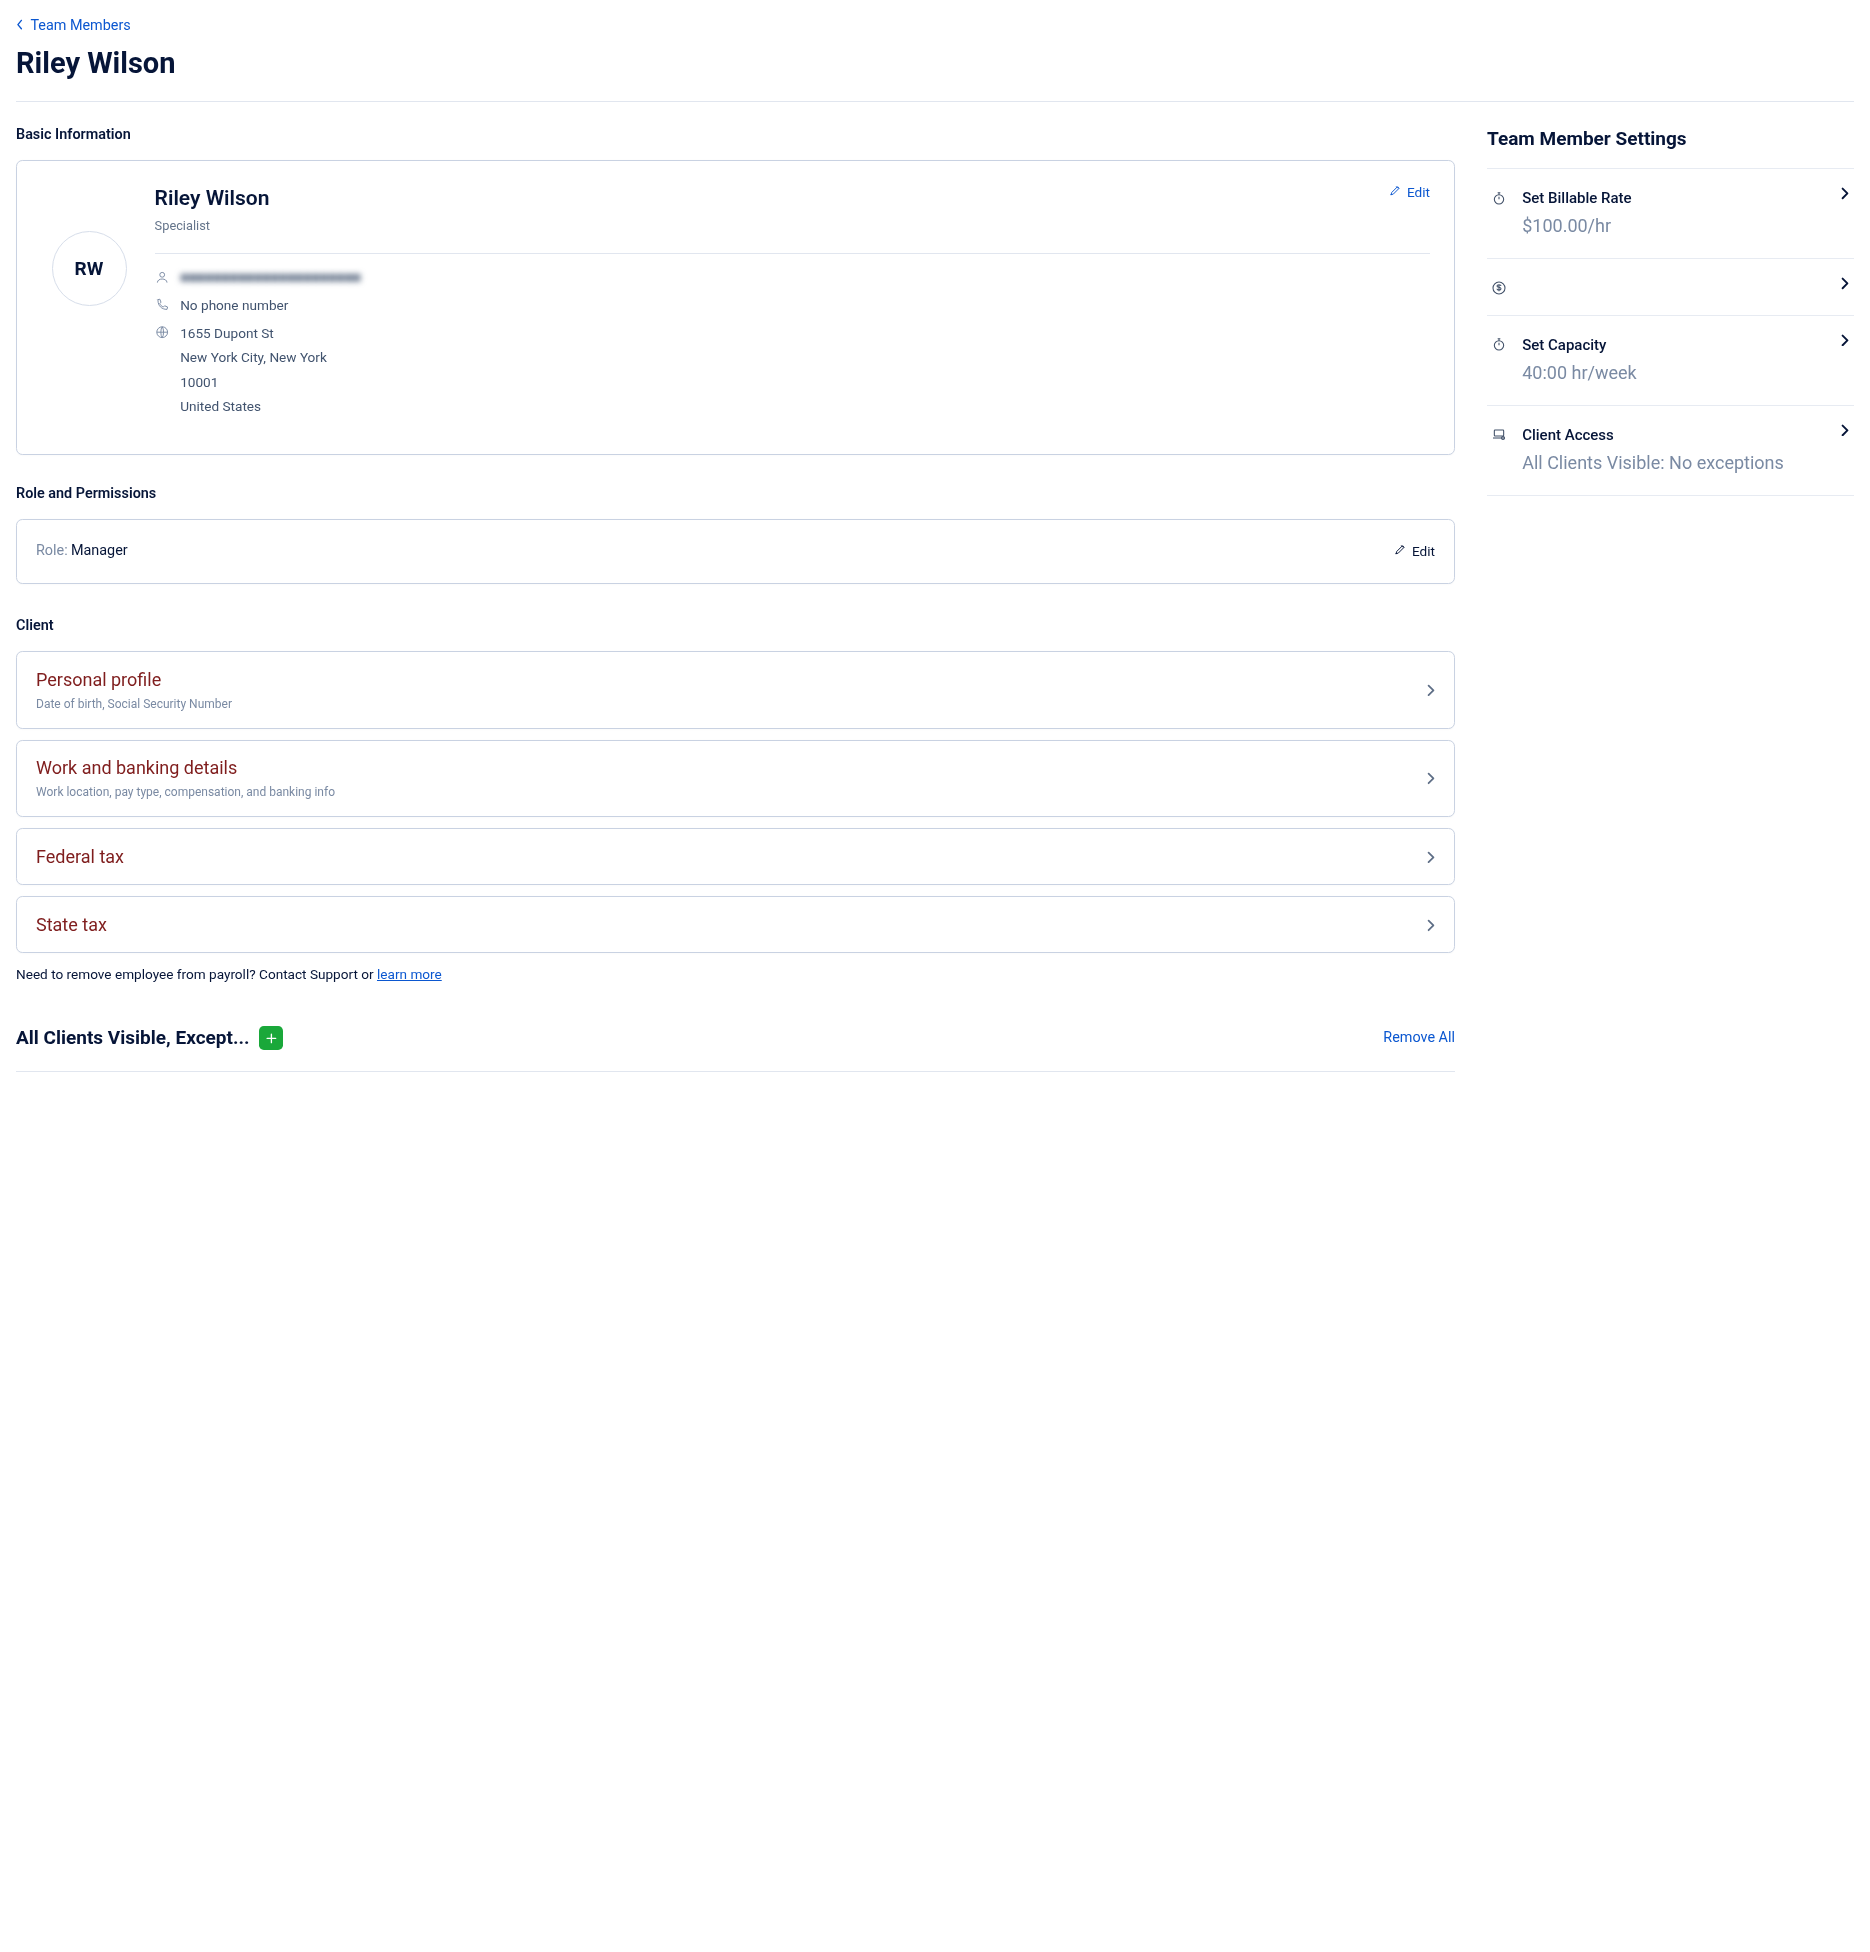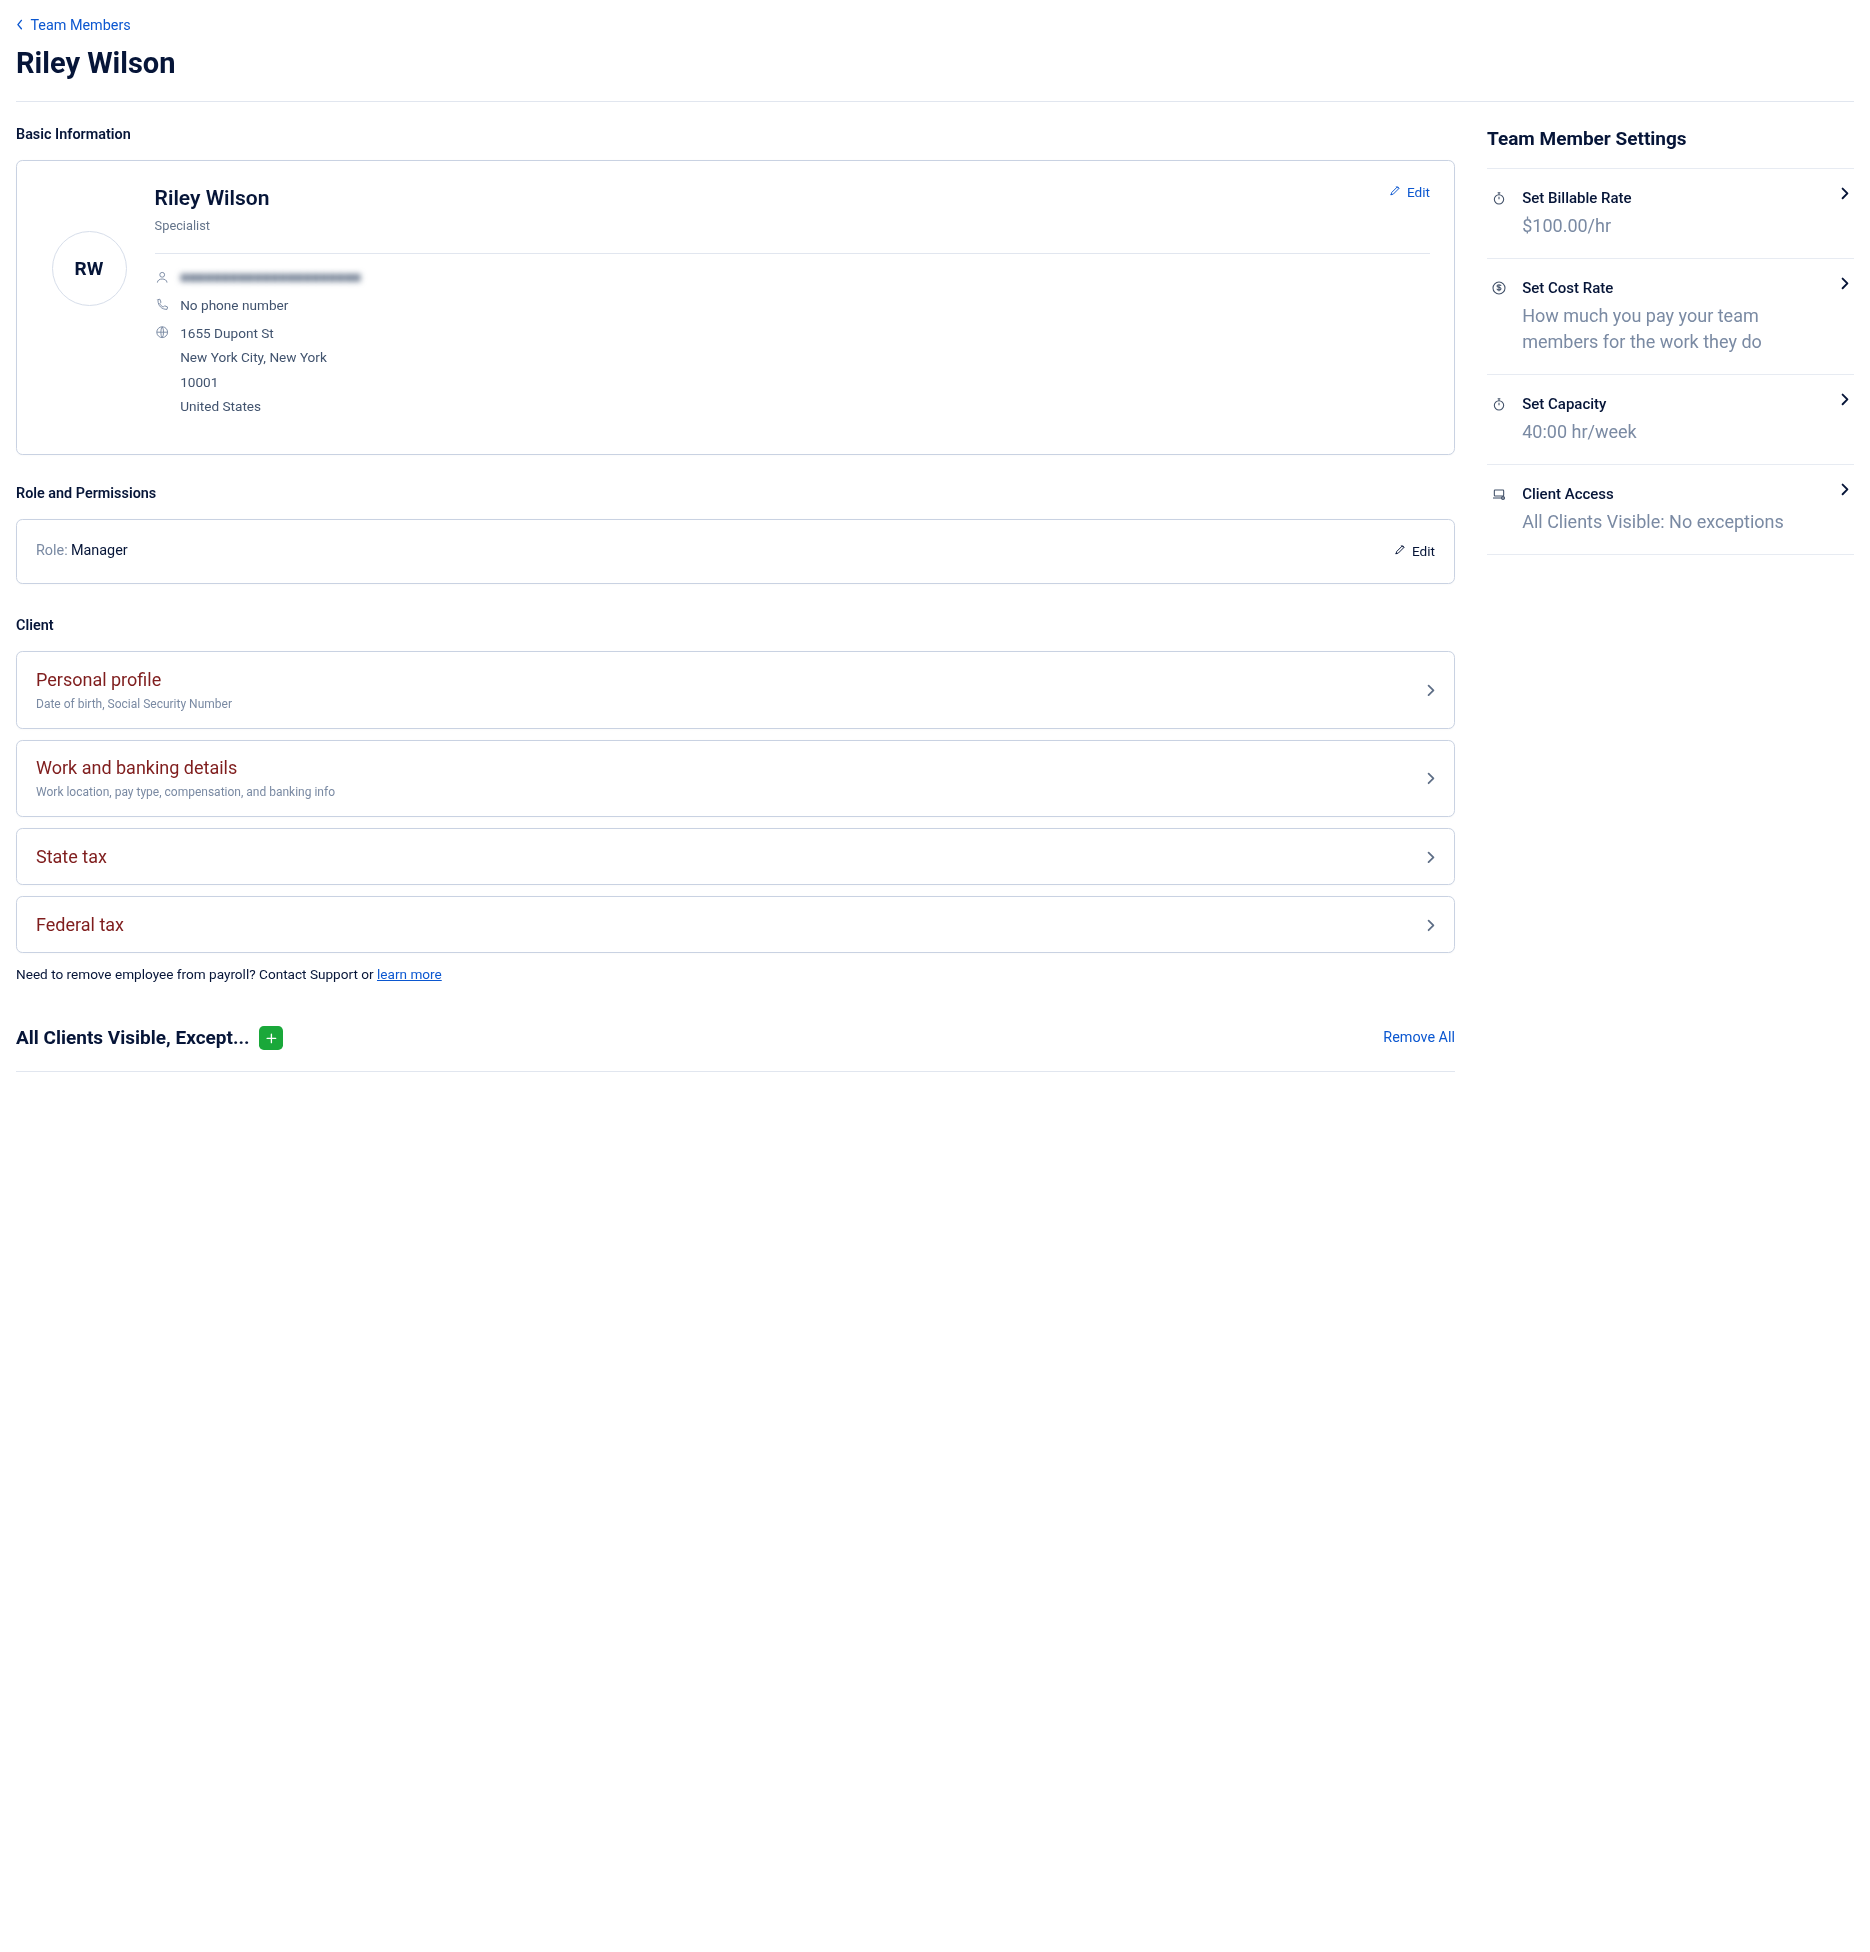--- a/index.html
+++ b/index.html
@@ -361,32 +361,32 @@
       </div>
       <span class="chevron">
         <svg viewBox="0 0 10 16">
             <path d="M2 2 L8 8 L2 14" stroke-linecap="round" stroke-linejoin="round"></path>
           </svg>
       </span>
     </div>
 
     <div class="card payroll-card">
       <div>
-        <div class="payroll-title">State tax</div>
+        <div class="payroll-title">Federal tax</div>
       </div>
       <span class="chevron">
         <svg viewBox="0 0 10 16">
             <path d="M2 2 L8 8 L2 14" stroke-linecap="round" stroke-linejoin="round"></path>
           </svg>
       </span>
     </div>
 
     <div class="card payroll-card">
       <div>
-        <div class="payroll-title">Federal tax</div>
+        <div class="payroll-title">State tax</div>
       </div>
       <span class="chevron">
         <svg viewBox="0 0 10 16">
             <path d="M2 2 L8 8 L2 14" stroke-linecap="round" stroke-linejoin="round"></path>
           </svg>
       </span>
     </div>
 
     <div class="remove-note">
       <span>Need to remove employee from payroll? Contact Support or </span><a href="#">learn more</a>
@@ -429,24 +429,20 @@
         </span>
       </div>
 
       <div class="settings-item">
         <span class="s-icon">
           <svg viewBox="0 0 24 24">
               <circle cx="12" cy="12" r="9"></circle>
               <path d="M12 7v10 M15 9c0-1.2-1.3-2-3-2s-3 .8-3 2 1 1.6 3 2 3 .8 3 2-1.3 2-3 2-3-.8-3-2"></path>
             </svg>
         </span>
-        <div class="s-body">
-          <div class="s-title">Set Cost Rate</div>
-          <div class="s-sub">How much you pay your team members for the work they do</div>
-        </div>
         <span class="s-chevron">
           <svg viewBox="0 0 10 16">
               <path d="M2 2 L8 8 L2 14" stroke-linecap="round" stroke-linejoin="round"></path>
             </svg>
         </span>
       </div>
 
       <div class="settings-item">
         <span class="s-icon">
           <svg viewBox="0 0 24 24">

